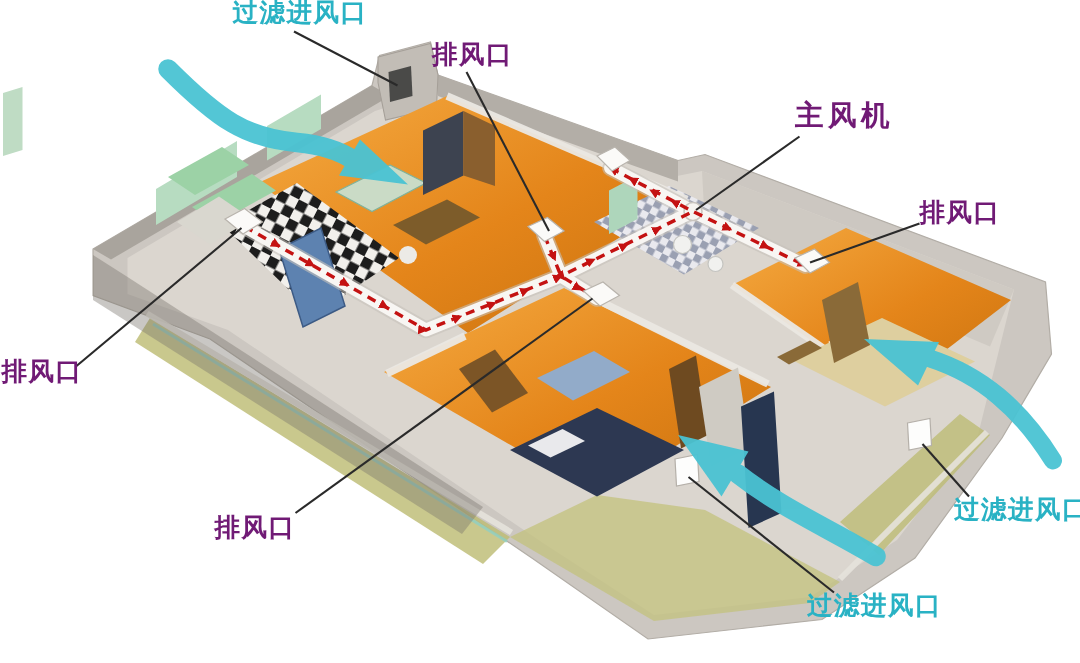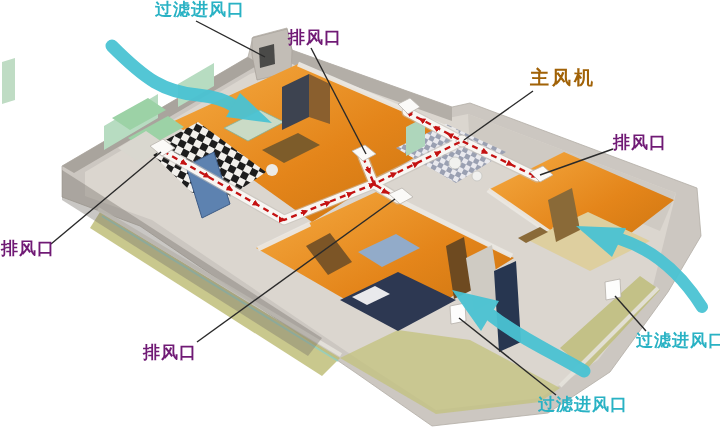--- a/index.html
+++ b/index.html
@@ -3,21 +3,21 @@
 <meta charset="utf-8">
 <style>
   html,body{margin:0;padding:0;background:#fff;}
   #stage{position:relative;width:720px;height:442px;background:#fff;overflow:hidden;
          font-family:"DejaVu Sans","Liberation Sans",sans-serif;}
   #scene{position:absolute;left:0;top:0;}
   .ann{position:absolute;font-weight:bold;font-size:17px;line-height:18px;
        letter-spacing:1px;white-space:nowrap;}
   .ann.cyan{color:#29b2c4;}
   .ann.magenta{color:#701a75;}
-  .ann.black{color:#a16207;font-size:19px;letter-spacing:3px;}
+  .ann.black{color:#701a75;font-size:19px;letter-spacing:3px;}
 </style>
 </head>
 <body>
 
 <div id="stage">
 
   <svg id="scene" width="720" height="442" viewBox="0 0 720 442">
     <defs>
       <linearGradient id="gWood" x1="0" y1="0" x2="1" y2="1">
         <stop offset="0" stop-color="#f5ab42"></stop>

